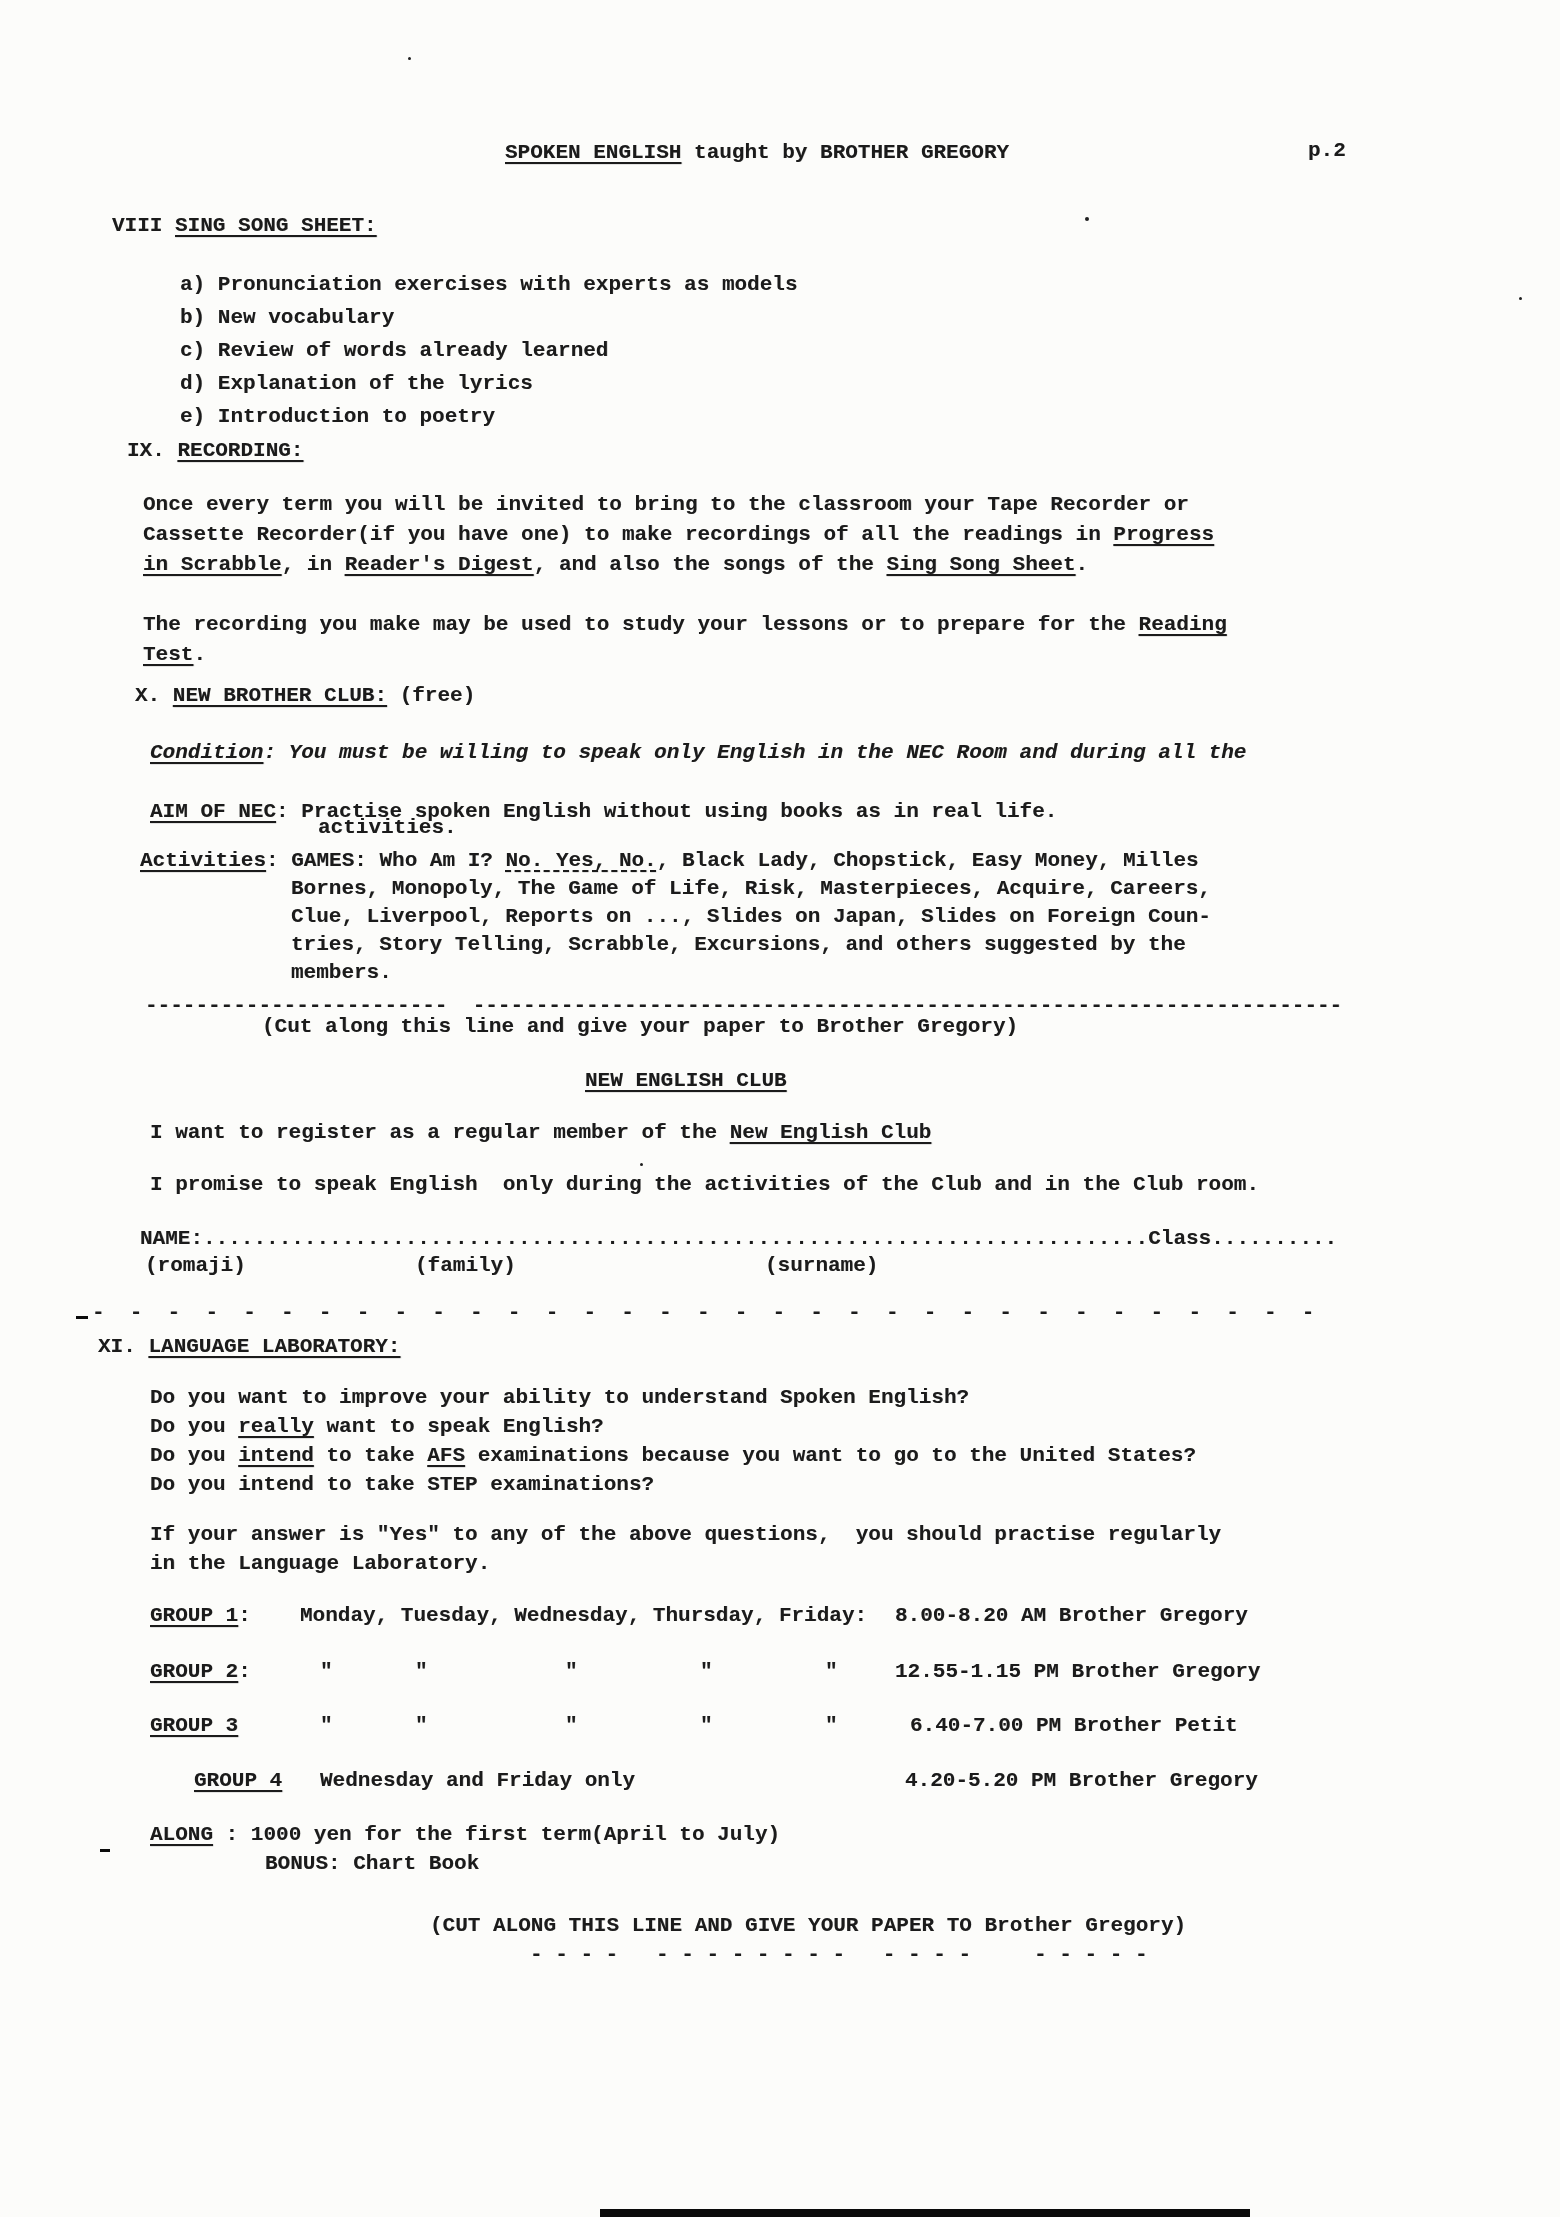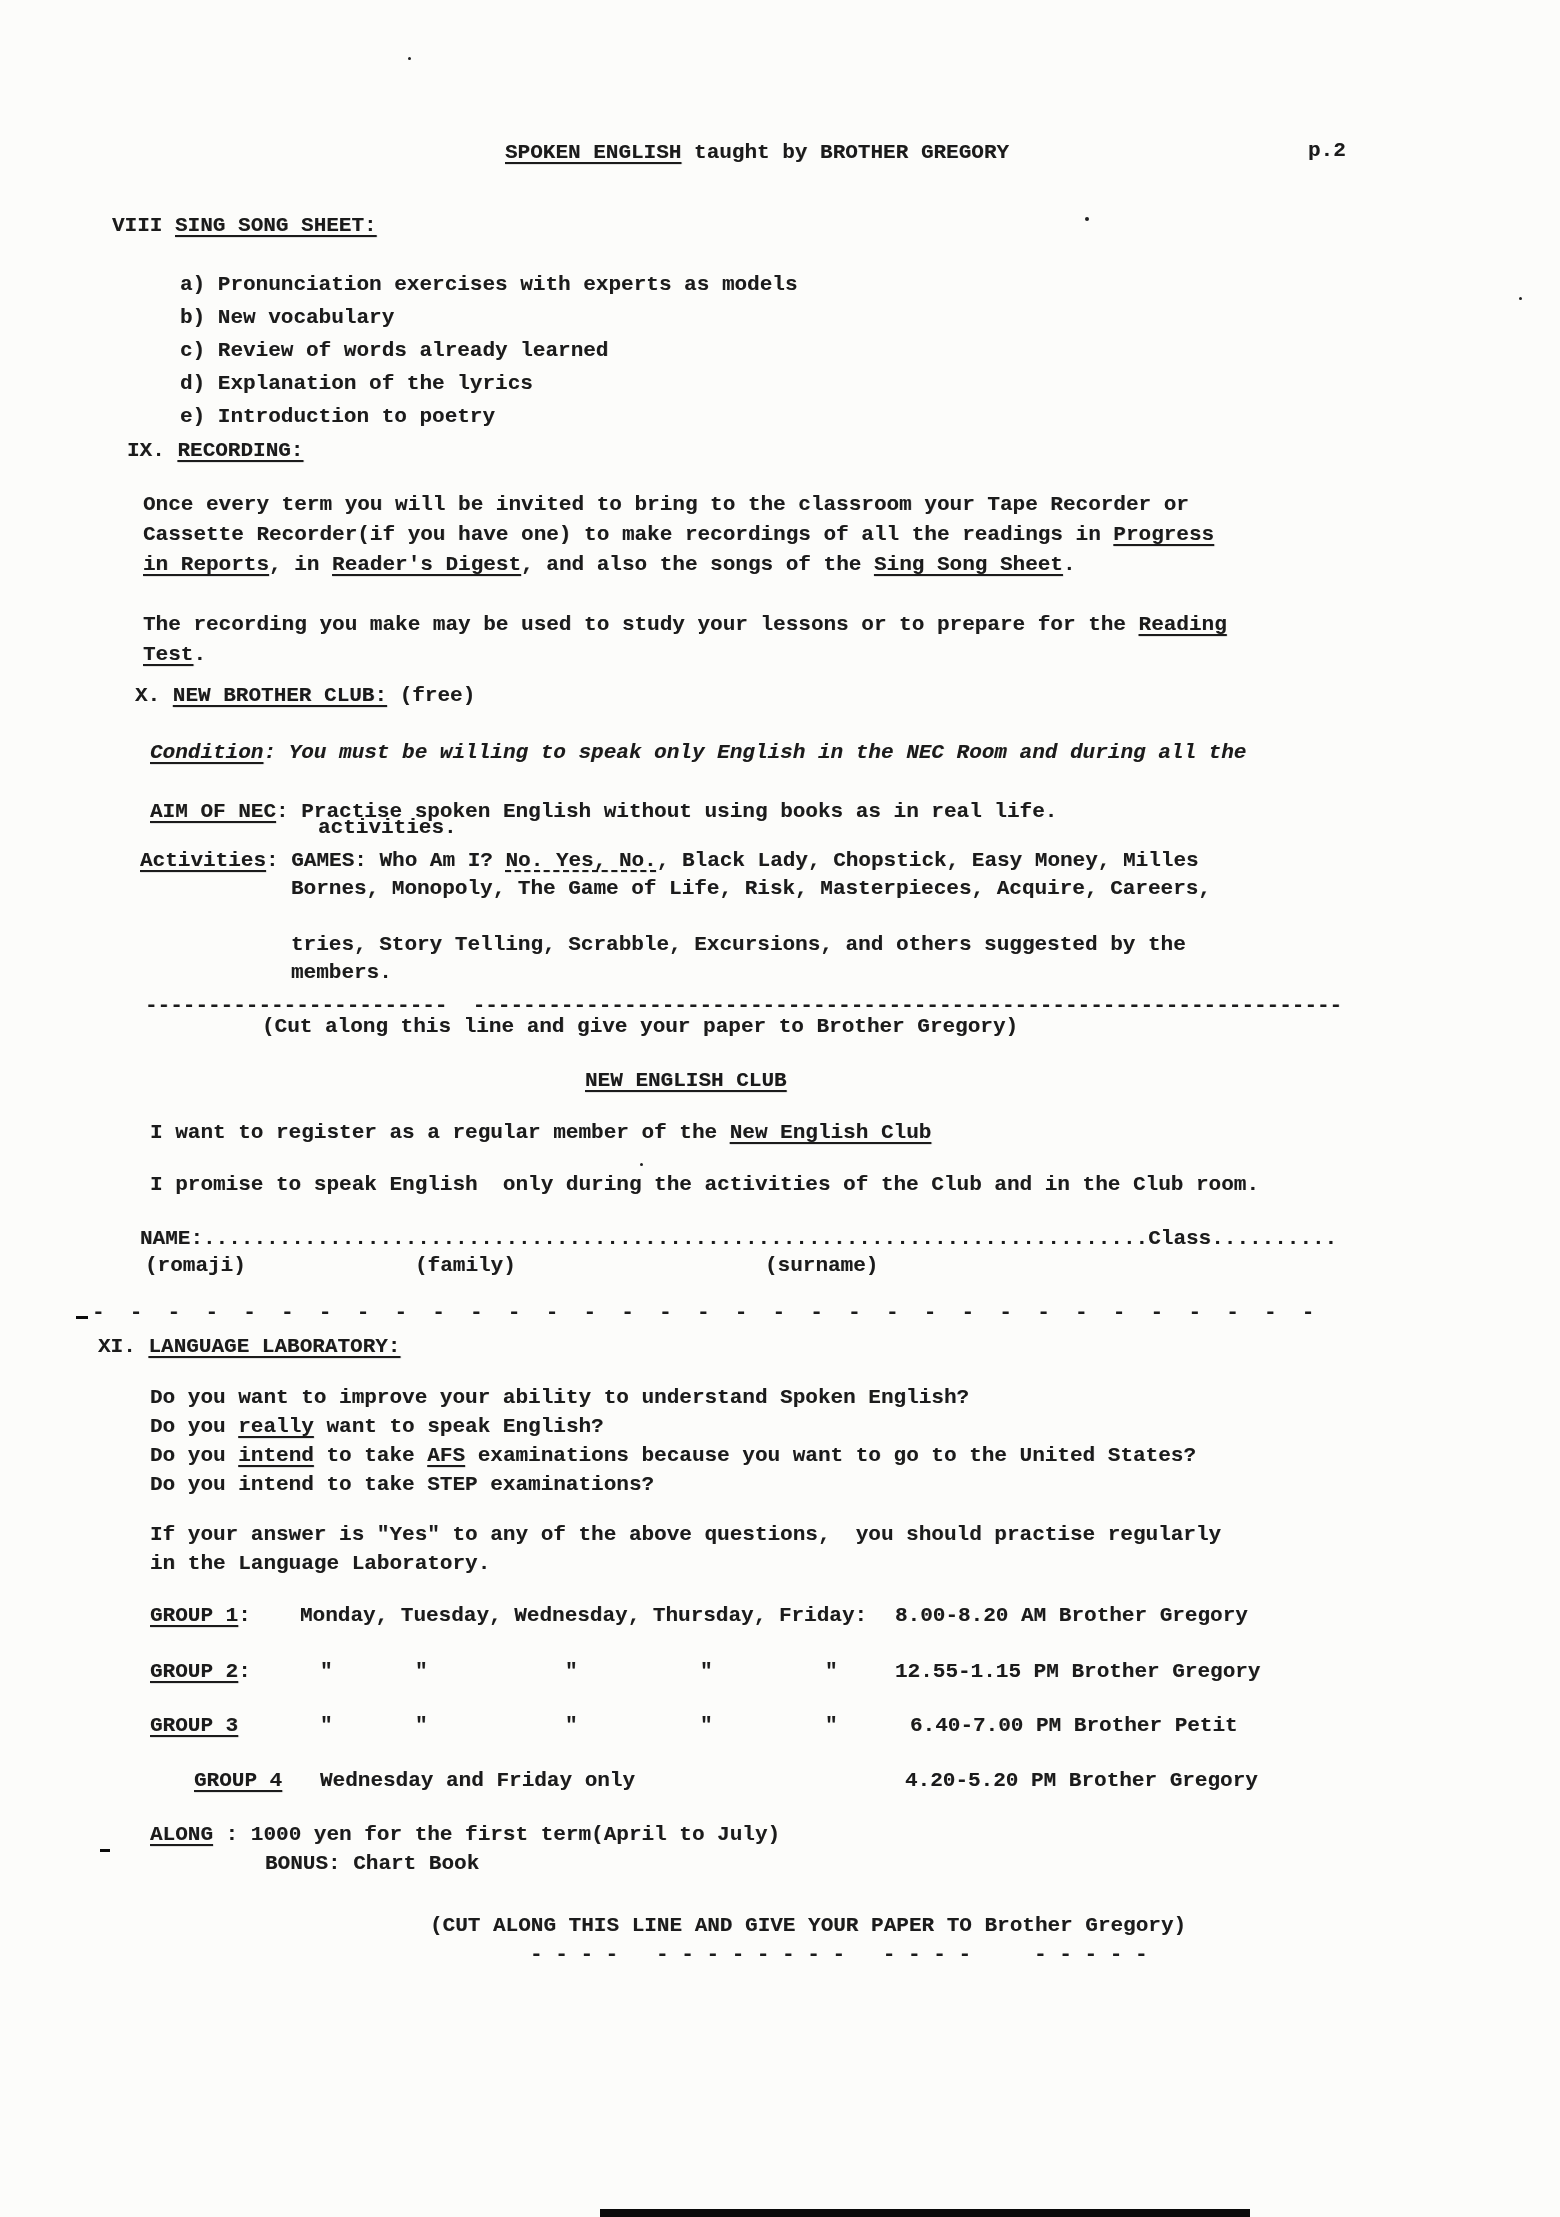--- a/index.html
+++ b/index.html
@@ -32,30 +32,31 @@
   <div class="abs" style="left:112px;top:213px;"><span>VIII </span><span class="u">SING SONG SHEET:</span></div>
   <div class="abs" style="left:180px;top:272px;">a) Pronunciation exercises with experts as models</div>
   <div class="abs" style="left:180px;top:305px;">b) New vocabulary</div>
   <div class="abs" style="left:180px;top:338px;">c) Review of words already learned</div>
   <div class="abs" style="left:180px;top:371px;">d) Explanation of the lyrics</div>
   <div class="abs" style="left:180px;top:404px;">e) Introduction to poetry</div>
 
   <div class="abs" style="left:127px;top:438px;"><span>IX. </span><span class="u">RECORDING:</span></div>
   <div class="abs" style="left:143px;top:492px;">Once every term you will be invited to bring to the classroom your Tape Recorder or</div>
   <div class="abs" style="left:143px;top:522px;"><span>Cassette Recorder(if you have one) to make recordings of all the readings in </span><span class="u">Progress</span></div>
-  <div class="abs" style="left:143px;top:552px;"><span class="u">in Reports</span><span>, in </span><span class="u">Reader's Digest</span><span>, and also the songs of the </span><span class="u">Sing Song Sheet</span><span>.</span></div>
+  <div class="abs" style="left:143px;top:552px;"><span class="u">in Scrabble</span><span>, in </span><span class="u">Reader's Digest</span><span>, and also the songs of the </span><span class="u">Sing Song Sheet</span><span>.</span></div>
   <div class="abs" style="left:143px;top:612px;"><span>The recording you make may be used to study your lessons or to prepare for the </span><span class="u">Reading</span></div>
   <div class="abs" style="left:143px;top:642px;"><span class="u">Test</span><span>.</span></div>
 
   <div class="abs" style="left:135px;top:683px;"><span>X. </span><span class="u">NEW BROTHER CLUB:</span><span> (free)</span></div>
   <div class="abs" style="left:150px;top:740px;font-style:italic;"><span class="u">Condition</span><span>: </span><span>You must be willing to speak only English in the NEC Room and during all the</span></div>
   <div class="abs" style="left:289px;top:815px;margin-left:29px;">activities.</div>
   <div class="abs" style="left:150px;top:799px;"><span class="u">AIM OF NEC</span><span>: </span><span>Practise spoken English without using books as in real life.</span></div>
   <div class="abs" style="left:140px;top:848px;"><span class="u">Activities</span><span>: </span><span>GAMES: Who Am I? </span><span class="ud">No. Yes, No.</span><span>, Black Lady, Chopstick, Easy Money, Milles</span></div>
   <div class="abs" style="left:291px;top:876px;">Bornes, Monopoly, The Game of Life, Risk, Masterpieces, Acquire, Careers,</div>
+  <div class="abs" style="left:291px;top:904px;">Clue, Liverpool, Reports on ..., Slides on Japan, Slides on Foreign Coun-</div>
   <div class="abs" style="left:291px;top:932px;">tries, Story Telling, Scrabble, Excursions, and others suggested by the</div>
   <div class="abs" style="left:291px;top:960px;">members.</div>
 
   <div class="abs" style="left:145px;top:993px;">------------------------  ---------------------------------------------------------------------</div>
   <div class="abs" style="left:262px;top:1014px;">(Cut along this line and give your paper to Brother Gregory)</div>
 
   <div class="abs" style="left:585px;top:1068px;"><span class="u">NEW ENGLISH CLUB</span></div>
   <div class="abs" style="left:150px;top:1120px;"><span>I want to register as a regular member of the </span><span class="u">New English Club</span></div>
   <div class="abs" style="left:150px;top:1172px;">I promise to speak English  only during the activities of the Club and in the Club room.</div>
   <div class="abs" style="left:140px;top:1226px;"><span>NAME:</span><span>...........................................................................</span><span>Class</span><span>..........</span></div>

